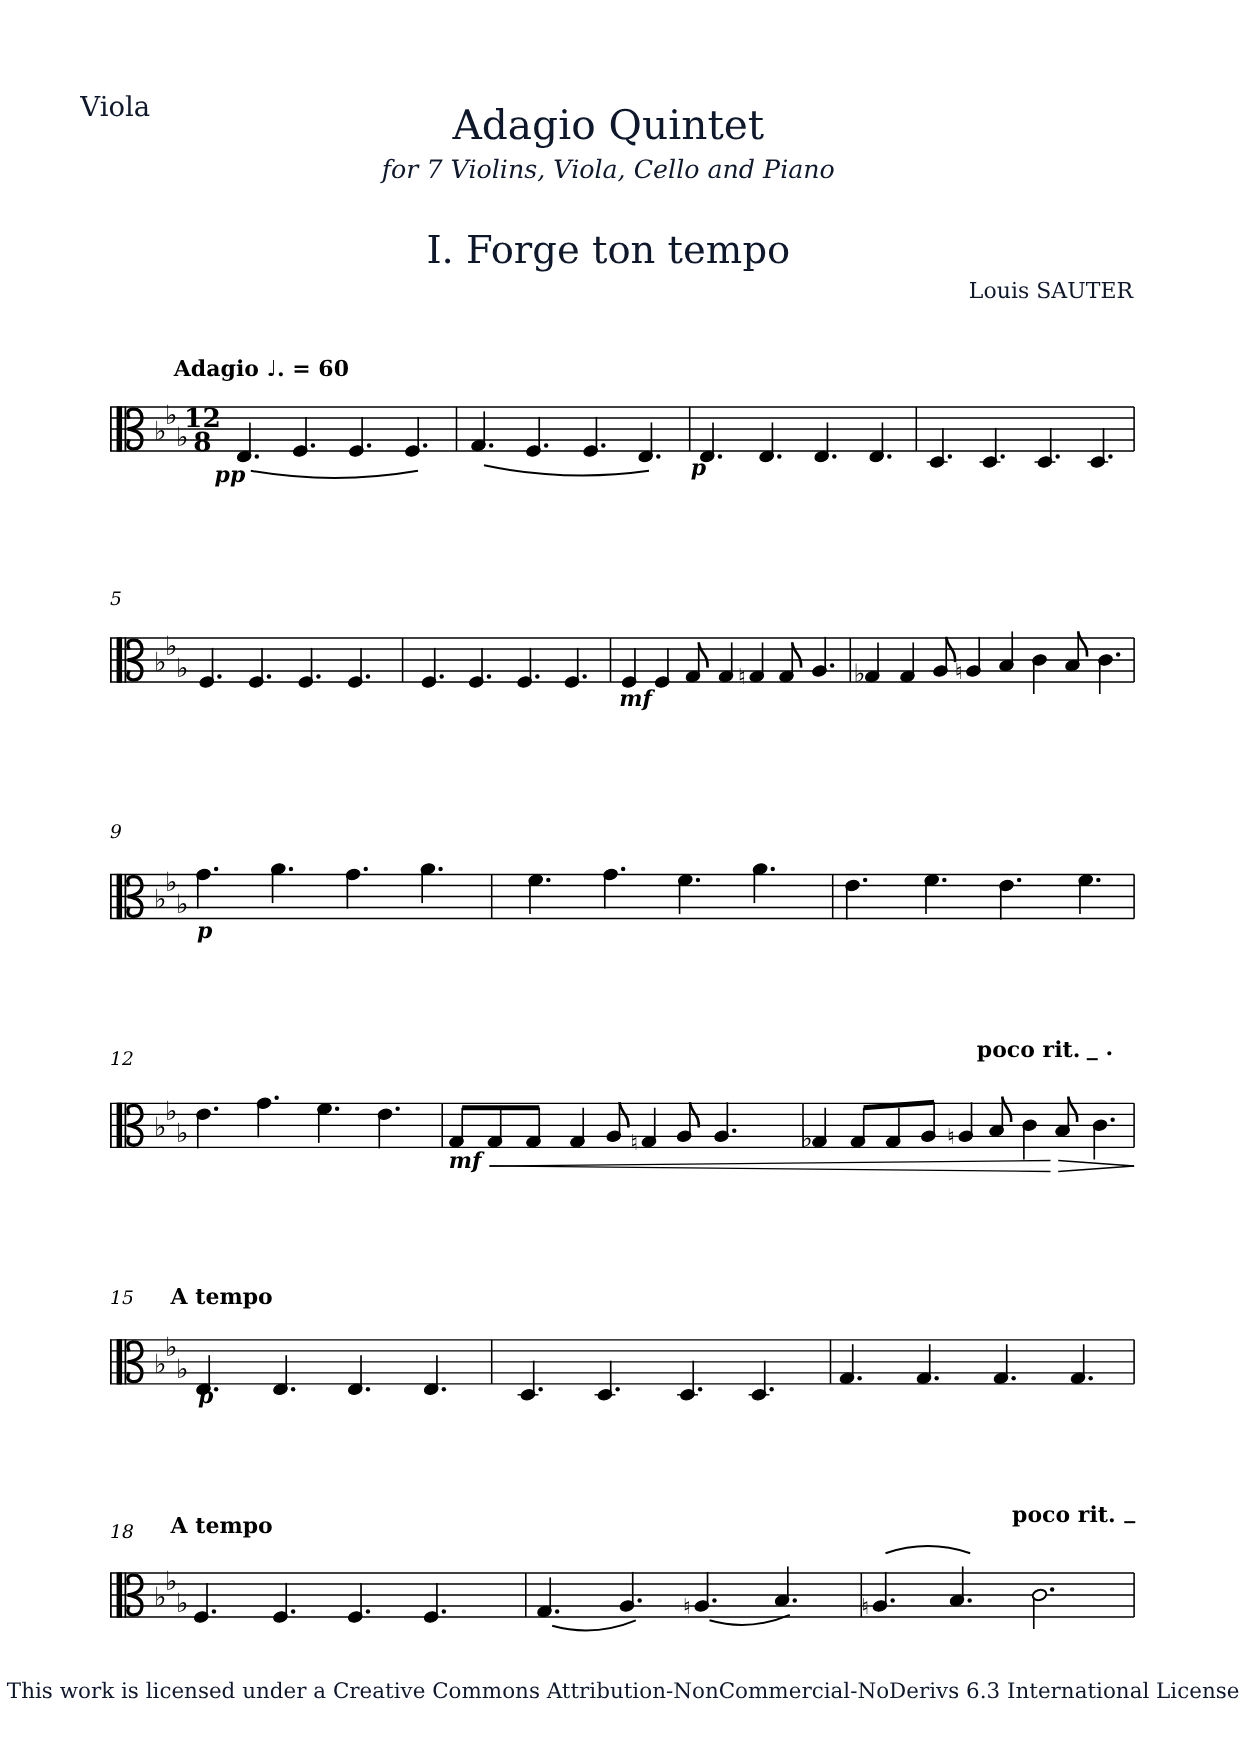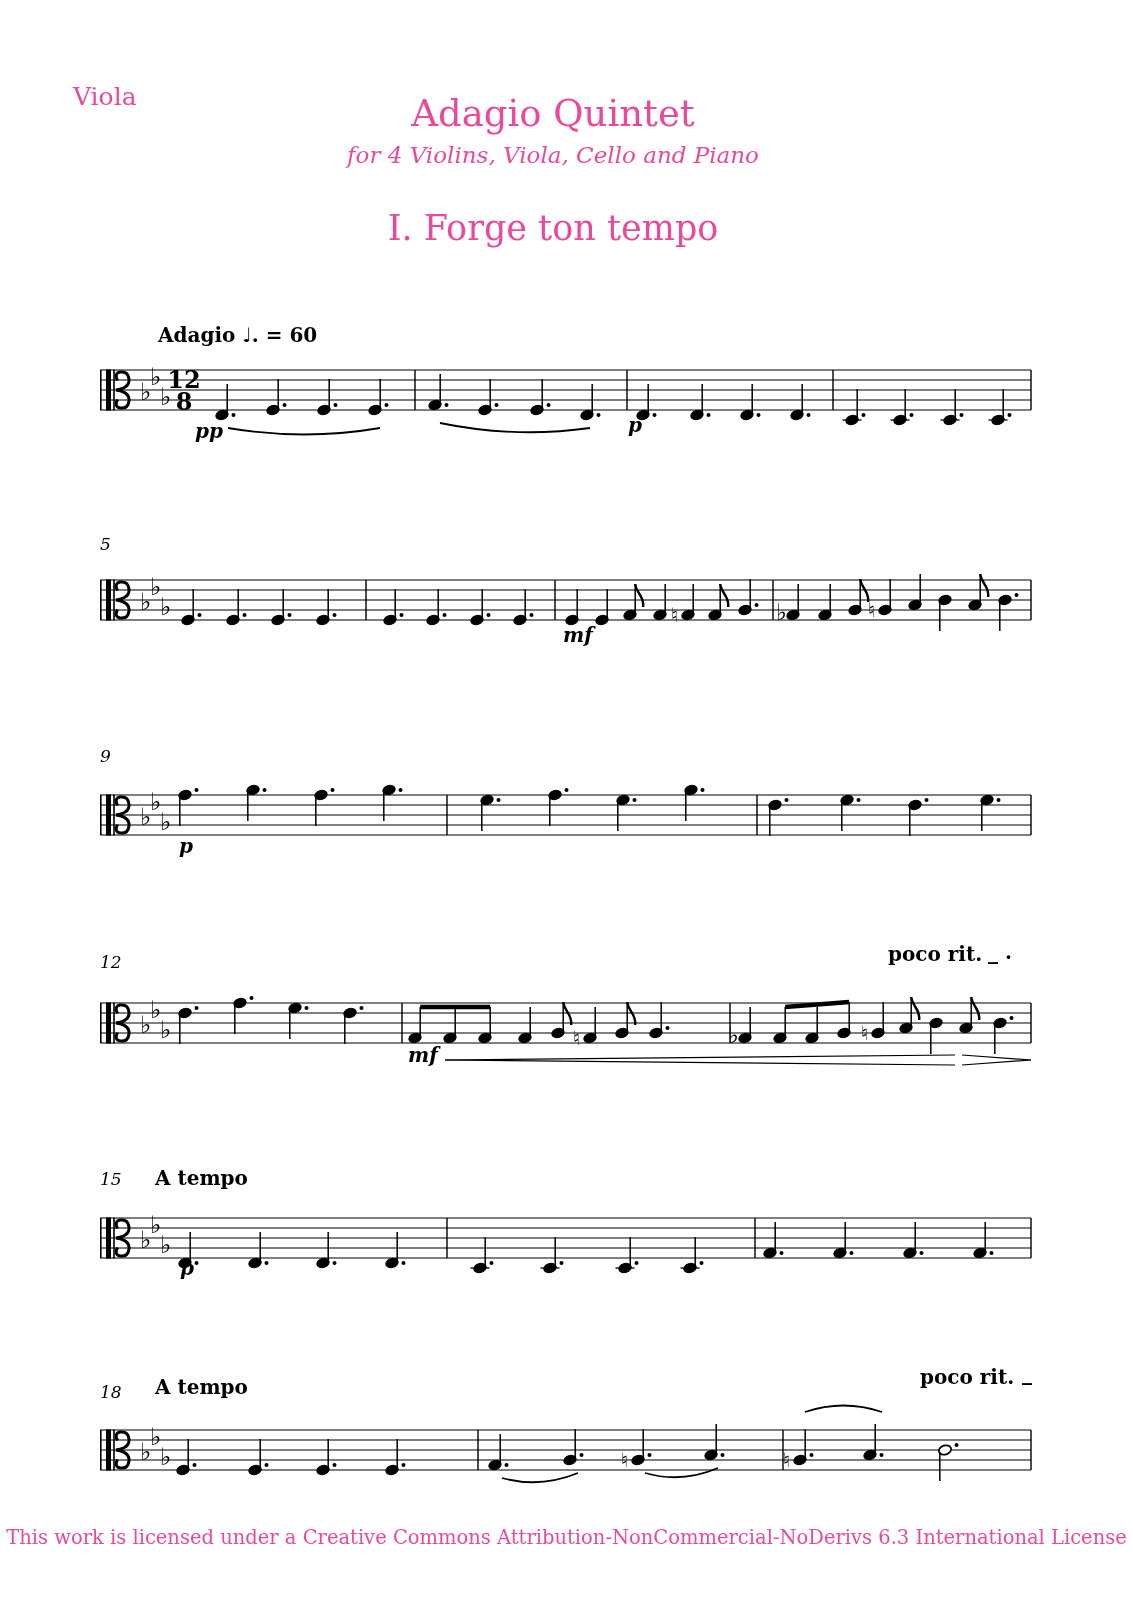--- a/index.html
+++ b/index.html
@@ -1,17 +1,17 @@
 <!DOCTYPE html>
 <html><head>
 <meta charset="utf-8">
 <style>
   html,body{margin:0;padding:0;background:#888;}
   #page{position:relative;width:1133px;height:1600px;background:#ffffff;overflow:hidden;
-        font-family:"DejaVu Serif",serif;color:#ec4899;}
+        font-family:"DejaVu Serif",serif;color:#0f172a;}
   .abs{position:absolute;}
   #part-name{left:73px;top:82px;font-size:25px;}
   #title{left:0;top:92px;width:1106px;text-align:center;font-size:37px;}
   #subtitle{left:0;top:142px;width:1106px;text-align:center;font-size:23px;font-style:italic;}
   #movement{left:0;top:208px;width:1106px;text-align:center;font-size:35px;}
   #composer{left:0;top:252px;width:1030px;text-align:right;font-size:20px;}
   #footer{left:0;top:1526px;width:1133px;text-align:center;font-size:19.5px;}
   svg.system{position:absolute;left:100px;overflow:visible;}
   svg text{fill:#000;}
   .tempo{font-family:"DejaVu Serif","DejaVu Sans",serif;font-weight:bold;font-size:20px;}
@@ -19,22 +19,23 @@
   .mnum{font-family:"DejaVu Serif",serif;font-style:italic;font-size:17px;}
   .acc,.timesig{font-family:"DejaVu Sans",sans-serif;}
   .timesig{font-family:"DejaVu Serif",serif;font-weight:bold;font-size:24px;text-anchor:middle;}
 </style>
 </head>
 <body>
 
 <div id="page">
   <div class="abs" id="part-name">Viola</div>
   <div class="abs" id="title">Adagio Quintet</div>
-  <div class="abs" id="subtitle">for 4 Violins, Viola, Cello and Piano</div>
+  <div class="abs" id="subtitle">for 7 Violins, Viola, Cello and Piano</div>
   <div class="abs" id="movement">I. Forge ton tempo</div>
+  <div class="abs" id="composer">Louis SAUTER</div>
   <div id="score">
       <svg class="system" width="951" height="170" style="top: 300px;">
         <line x1="0" y1="70" x2="931" y2="70" stroke="#000" stroke-width="1.2"></line>
         <line x1="0" y1="80" x2="931" y2="80" stroke="#000" stroke-width="1.2"></line>
         <line x1="0" y1="90" x2="931" y2="90" stroke="#000" stroke-width="1.2"></line>
         <line x1="0" y1="100" x2="931" y2="100" stroke="#000" stroke-width="1.2"></line>
         <line x1="0" y1="110" x2="931" y2="110" stroke="#000" stroke-width="1.2"></line>
         <line x1="0.8" y1="70" x2="0.8" y2="110" stroke="#000" stroke-width="1.6"></line>
         <rect x="6" y="69.4" width="5" height="41.2" fill="#000"></rect>
         <line x1="14" y1="69.5" x2="14" y2="110.5" stroke="#000" stroke-width="1.6"></line>

